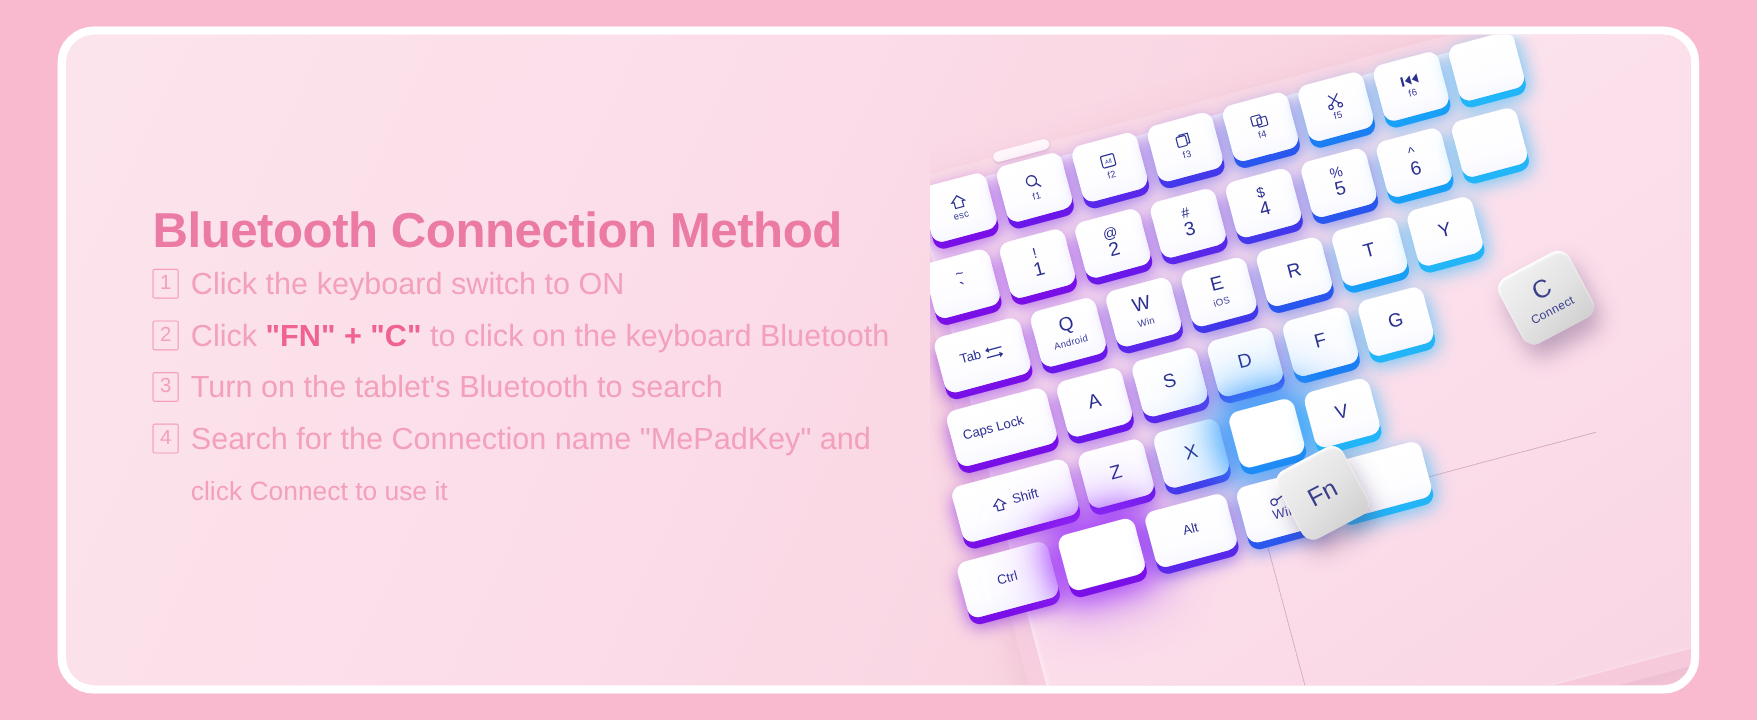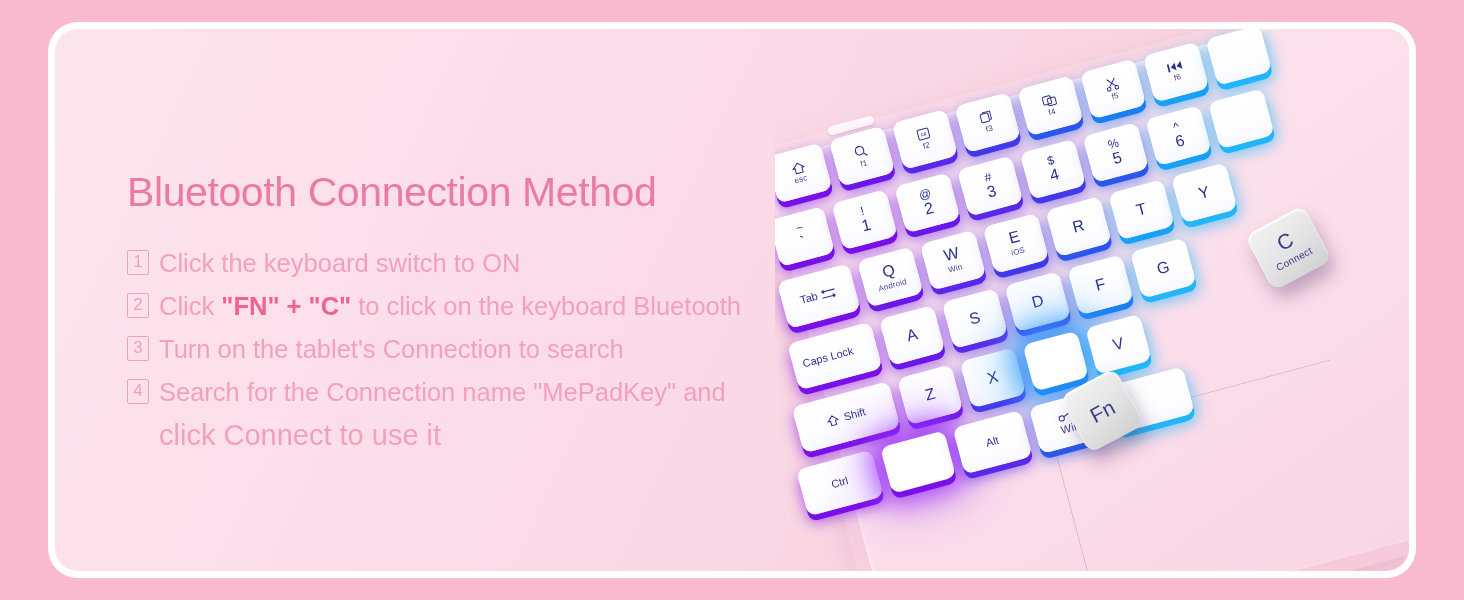--- a/index.html
+++ b/index.html
@@ -38,24 +38,23 @@
   .text-col {
     position: absolute;
     left: 72px;
     top: 140px;
     width: 720px;
     z-index: 5;
   }
 
   .title {
     font-size: 41px;
-    font-weight: normal;
+    font-weight: bold;
     letter-spacing: -0.4px;
     color: #eb7ba4;
-    margin-bottom: 26px;
     white-space: nowrap;
   }
 
   .steps { list-style: none; }
 
   .step {
     display: flex;
     align-items: flex-start;
     font-size: 25.5px;
     line-height: 43px;
@@ -74,21 +73,21 @@
     border-radius: 2px;
     font-size: 17px;
     line-height: 22px;
     text-align: center;
     color: #f3a0bd;
   }
 
   .step-text { flex: 1 1 auto; }
 
   .step-cont {
-    font-size: 29px;
+    font-size: 22px;
     line-height: 43px;
     color: #f3a0bd;
     padding-left: 32px;
     white-space: nowrap;
   }
 
   .hl { color: #f06292; font-weight: bold; }
 
   
   .kb-scene {
@@ -255,21 +254,21 @@
           <span class="step-text"><span>Click the keyboard switch to ON</span></span>
         </li>
 
         <li class="step">
           <span class="step-num">2</span>
           <span class="step-text"><span>Click </span><span class="hl">"FN" + "C"</span><span> to click on the keyboard Bluetooth</span></span>
         </li>
 
         <li class="step">
           <span class="step-num">3</span>
-          <span class="step-text"><span>Turn on the tablet's Connection to search</span></span>
+          <span class="step-text"><span>Turn on the tablet's Bluetooth to search</span></span>
         </li>
 
         <li class="step">
           <span class="step-num">4</span>
           <span class="step-text"><span>Search for the Connection name "MePadKey" and</span></span>
         </li>
 
         <li class="step-cont">click Connect to use it</li>
 
       </ul>

